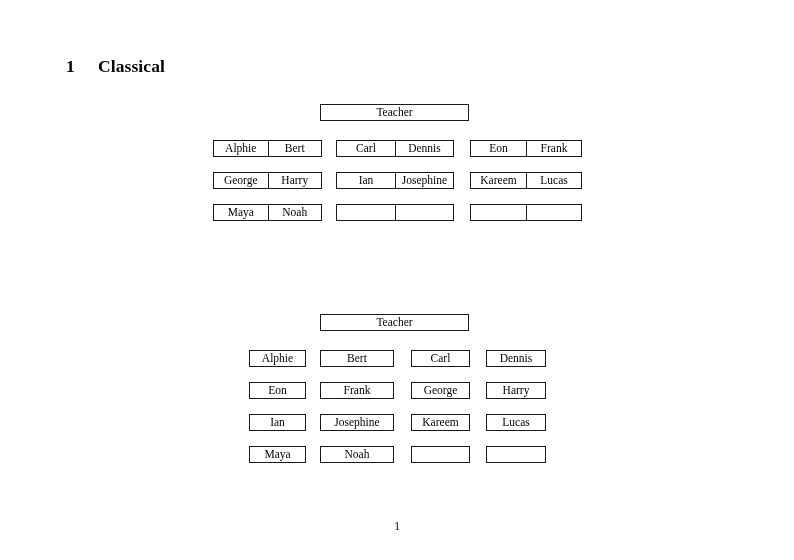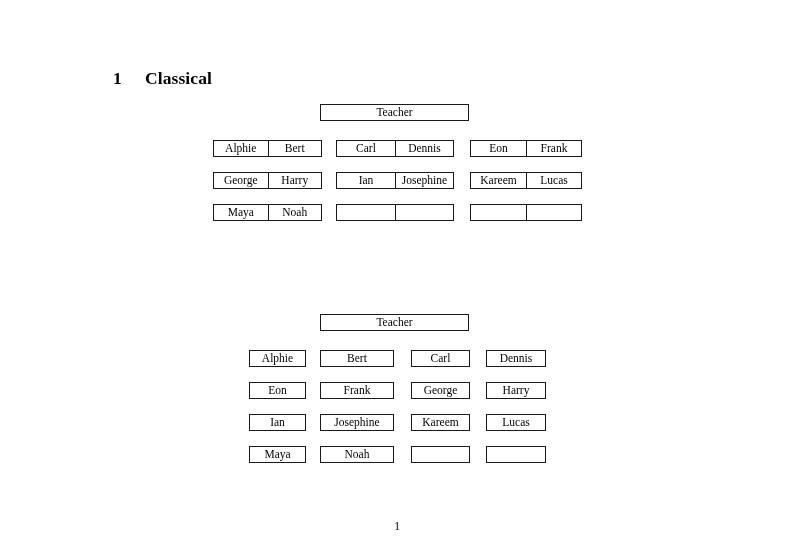--- a/index.html
+++ b/index.html
@@ -32,21 +32,21 @@
     white-space: nowrap;
   }
   .section-heading .sec-num {
     display: inline-block;
     width: 32px;
   }
   .section-heading .sec-title {
     display: inline-block;
   }
 
-  #heading-classical   { left: 66px;  top: 68px; margin-left: 47px; }
+  #heading-classical   { left: 66px;  top: 56px; }
   #heading-distributed { left: 66px;  top: 275px; }
 
   
   .diagram {
     position: absolute;
   }
   #diagram-classical   { left: 0; top: 104px;  width: 794px; }
   #diagram-distributed { left: 0; top: 314px;  width: 794px; }
 
   

